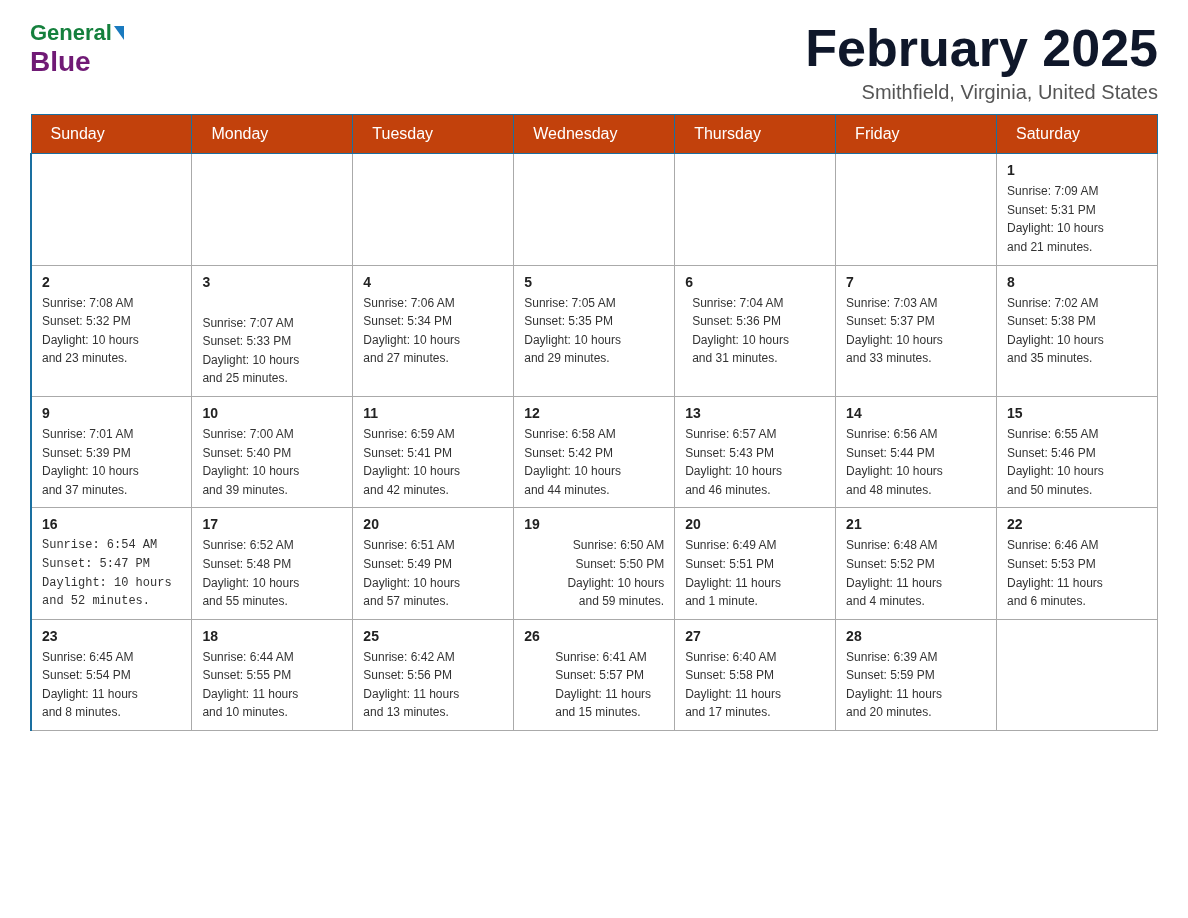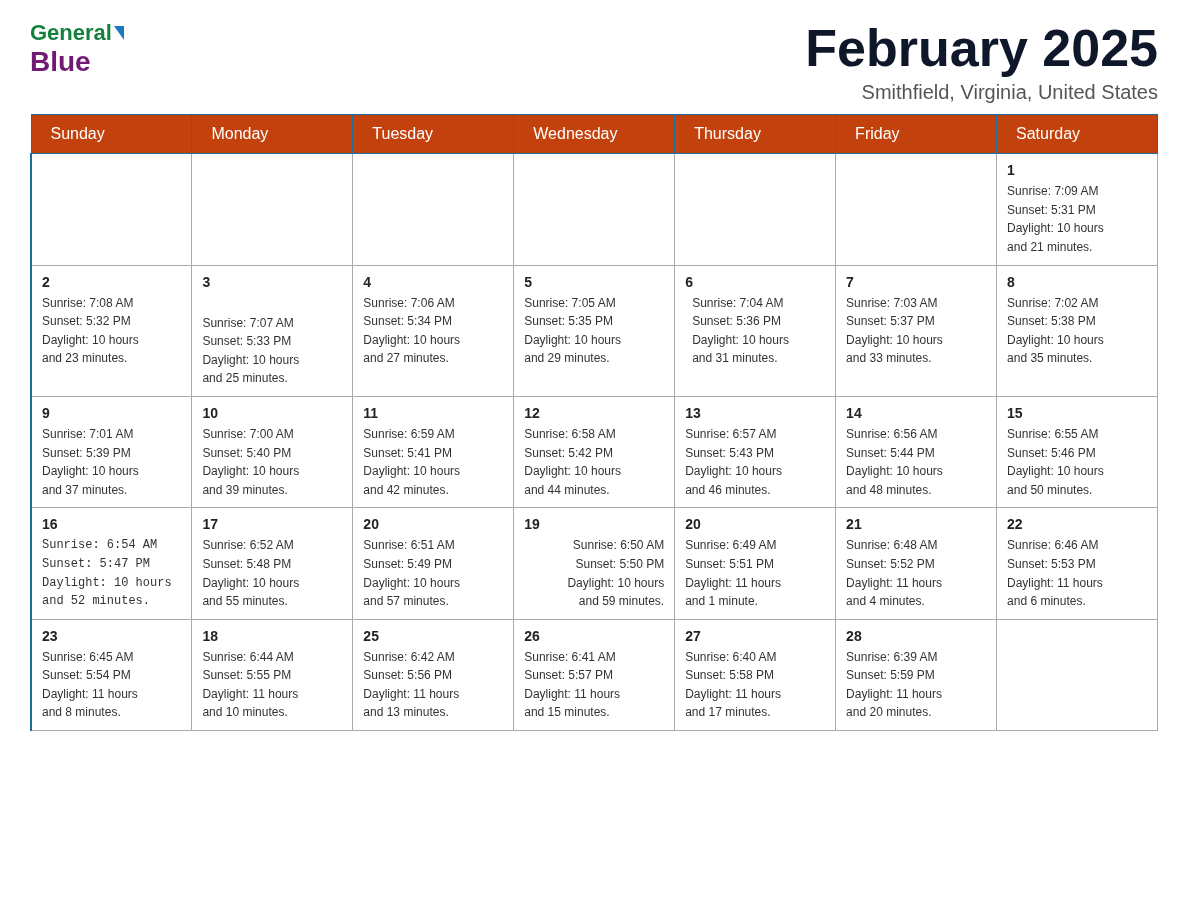--- a/index.html
+++ b/index.html
@@ -306,21 +306,21 @@
         </td>
         <td>
           <span class="day-number">25</span>
           <div class="day-info" style="white-space: pre-line;">Sunrise: 6:42 AM
 Sunset: 5:56 PM
 Daylight: 11 hours
 and 13 minutes.</div>
         </td>
         <td>
           <span class="day-number">26</span>
-          <div class="day-info" style="white-space: pre-line;">Sunrise: 6:41 AM
+          <div class="day-info" style="white-space: pre-line; margin-left: 31px;">Sunrise: 6:41 AM
 Sunset: 5:57 PM
 Daylight: 11 hours
 and 15 minutes.</div>
         </td>
         <td>
           <span class="day-number">27</span>
           <div class="day-info" style="white-space: pre-line;">Sunrise: 6:40 AM
 Sunset: 5:58 PM
 Daylight: 11 hours
 and 17 minutes.</div>

